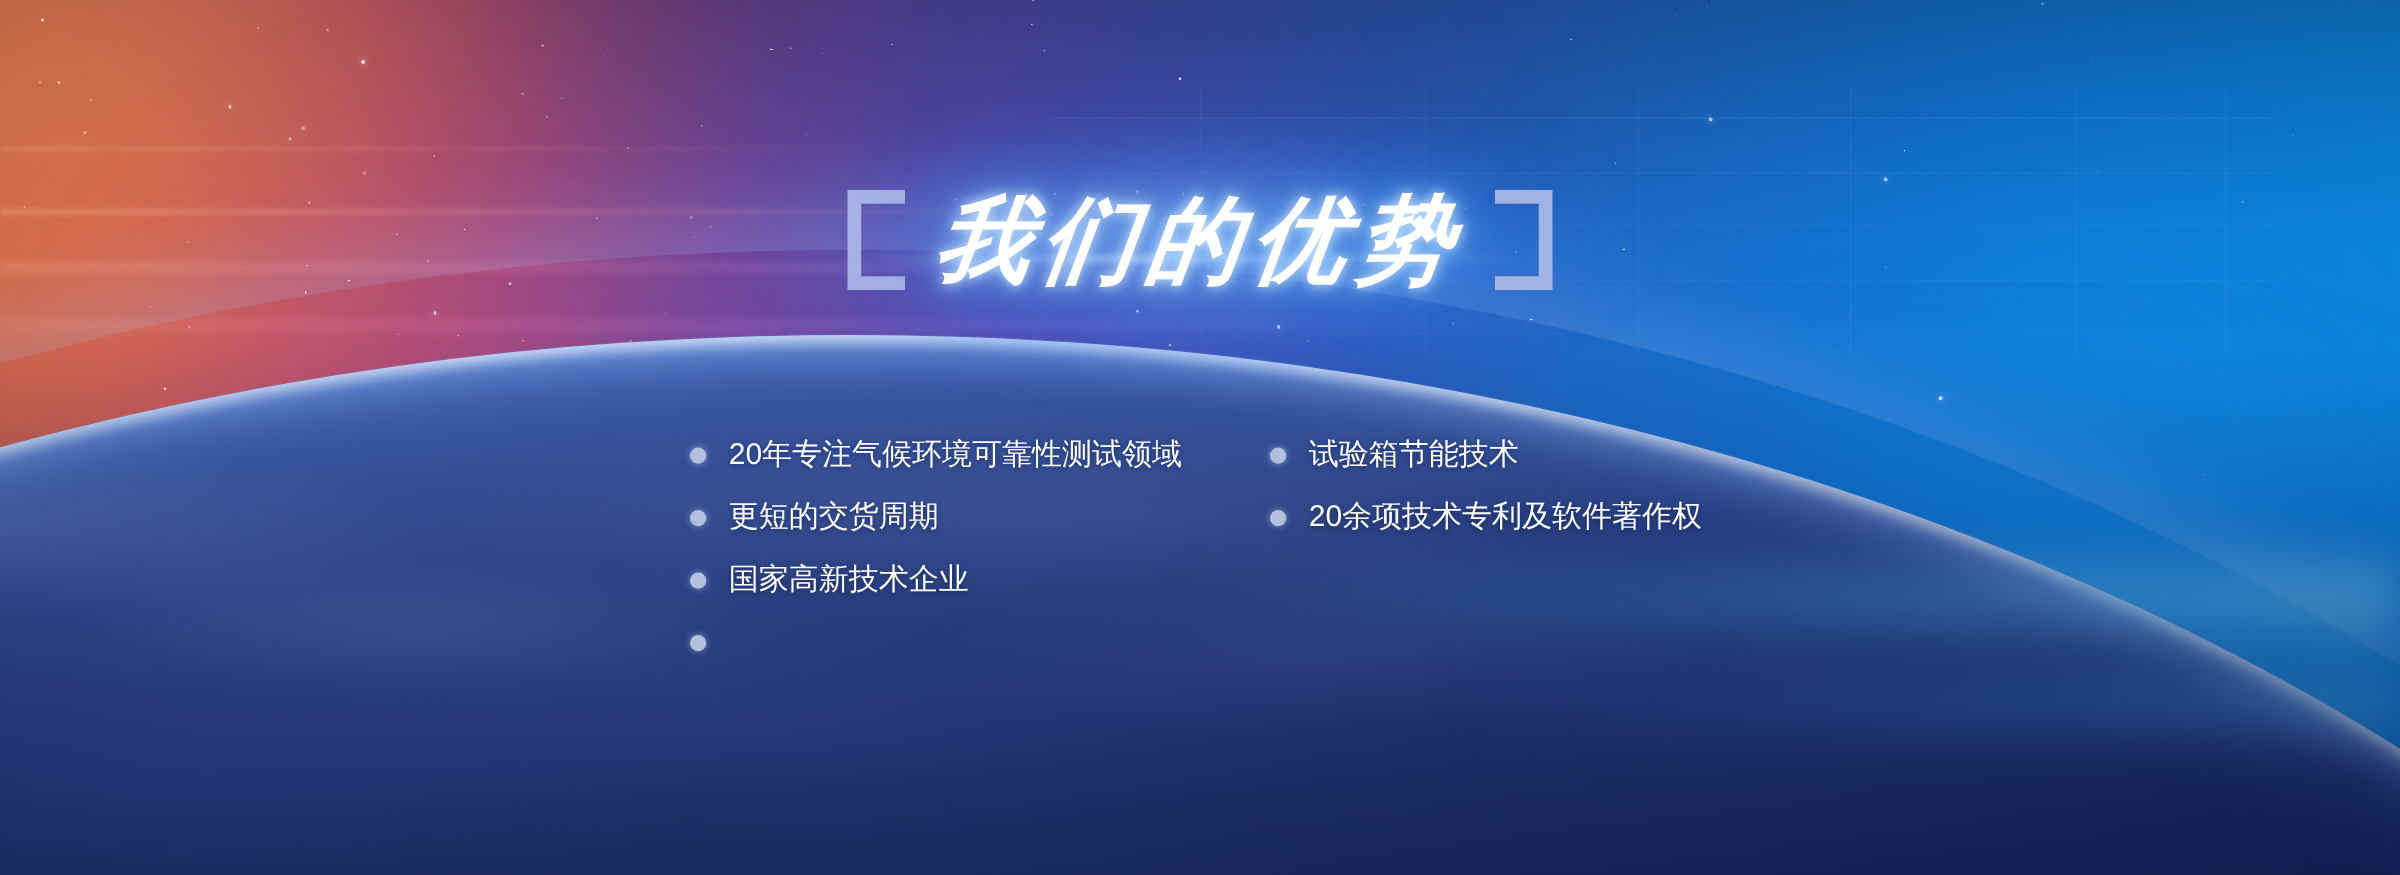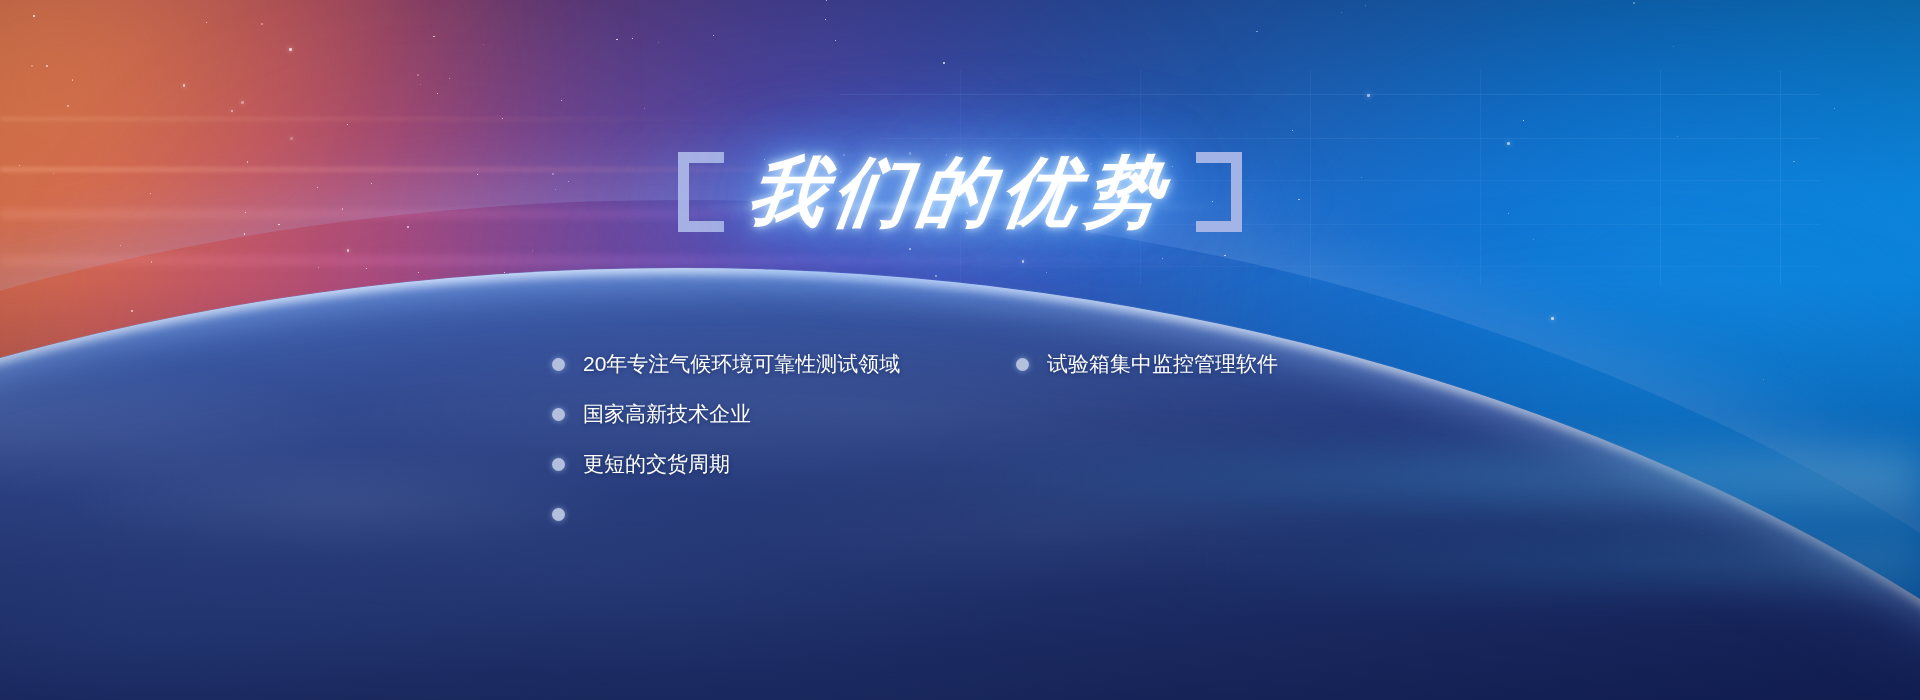--- a/index.html
+++ b/index.html
@@ -177,21 +177,21 @@
   .col{display:flex;flex-direction:column;gap:26px;}
   #colLeft{width:450px;}
   #colRight{width:560px;}
   .bullet{display:flex;align-items:center;gap:18px;height:24px;}
   .dot{
     flex:0 0 auto;width:13px;height:13px;border-radius:50%;
     background:#b2bfdd;
     box-shadow:0 0 6px rgba(190,215,255,.55);
   }
   .btext{
-    color:#ffffff;font-size:21px;line-height:24px;white-space:nowrap;
+    color:#ffffff;font-size:24px;line-height:24px;white-space:nowrap;
     text-shadow:0 1px 4px rgba(8,24,70,.55);
     font-family:"Liberation Sans","DejaVu Sans",sans-serif;
   }
 </style>
 </head>
 <body>
 
 <div id="stage">
 
   <div class="layer" id="sky"></div>
@@ -365,32 +365,36 @@
 
   <div id="bullets">
 
     <div class="col" id="colLeft">
       <div class="bullet">
         <span class="dot"></span>
         <span class="btext">20年专注气候环境可靠性测试领域</span>
       </div>
       <div class="bullet">
         <span class="dot"></span>
+        <span class="btext">更短的交货周期</span>
+      </div>
+      <div class="bullet">
+        <span class="dot"></span>
         <span class="btext">国家高新技术企业</span>
       </div>
       <div class="bullet">
         <span class="dot"></span>
-        <span class="btext">更短的交货周期</span>
-      </div>
-      <div class="bullet">
-        <span class="dot"></span>
       </div>
     </div>
 
     <div class="col" id="colRight">
       <div class="bullet">
         <span class="dot"></span>
-        <span class="btext">试验箱集中监控管理软件</span>
+        <span class="btext">试验箱节能技术</span>
+      </div>
+      <div class="bullet">
+        <span class="dot"></span>
+        <span class="btext">20余项技术专利及软件著作权</span>
       </div>
     </div>
 
   </div>
 </div>
 
 </body></html>

